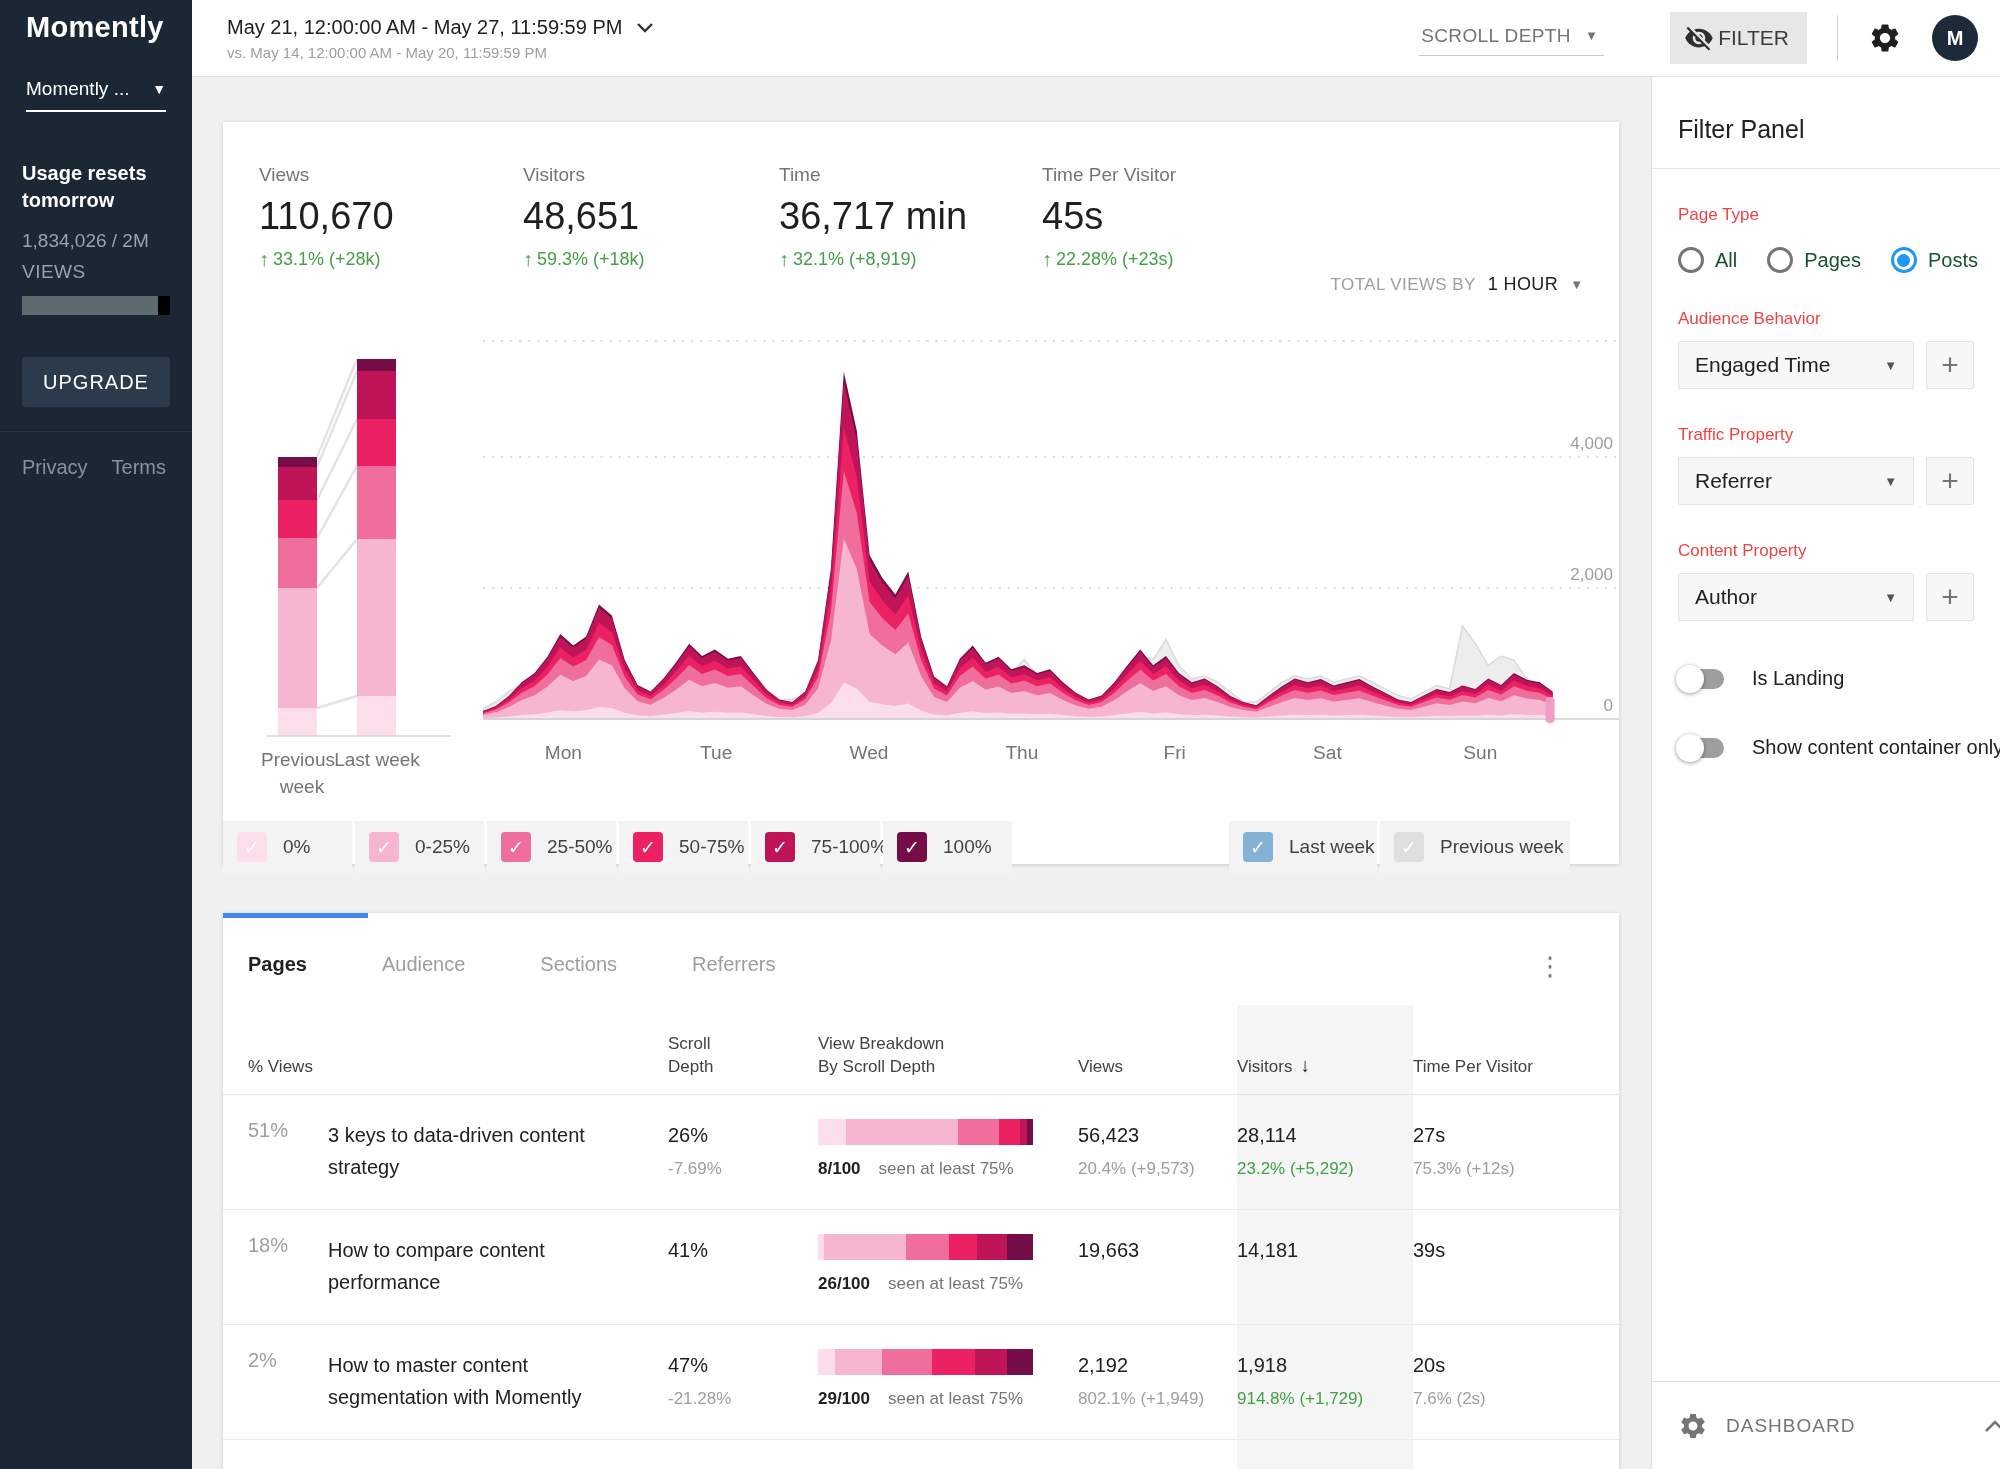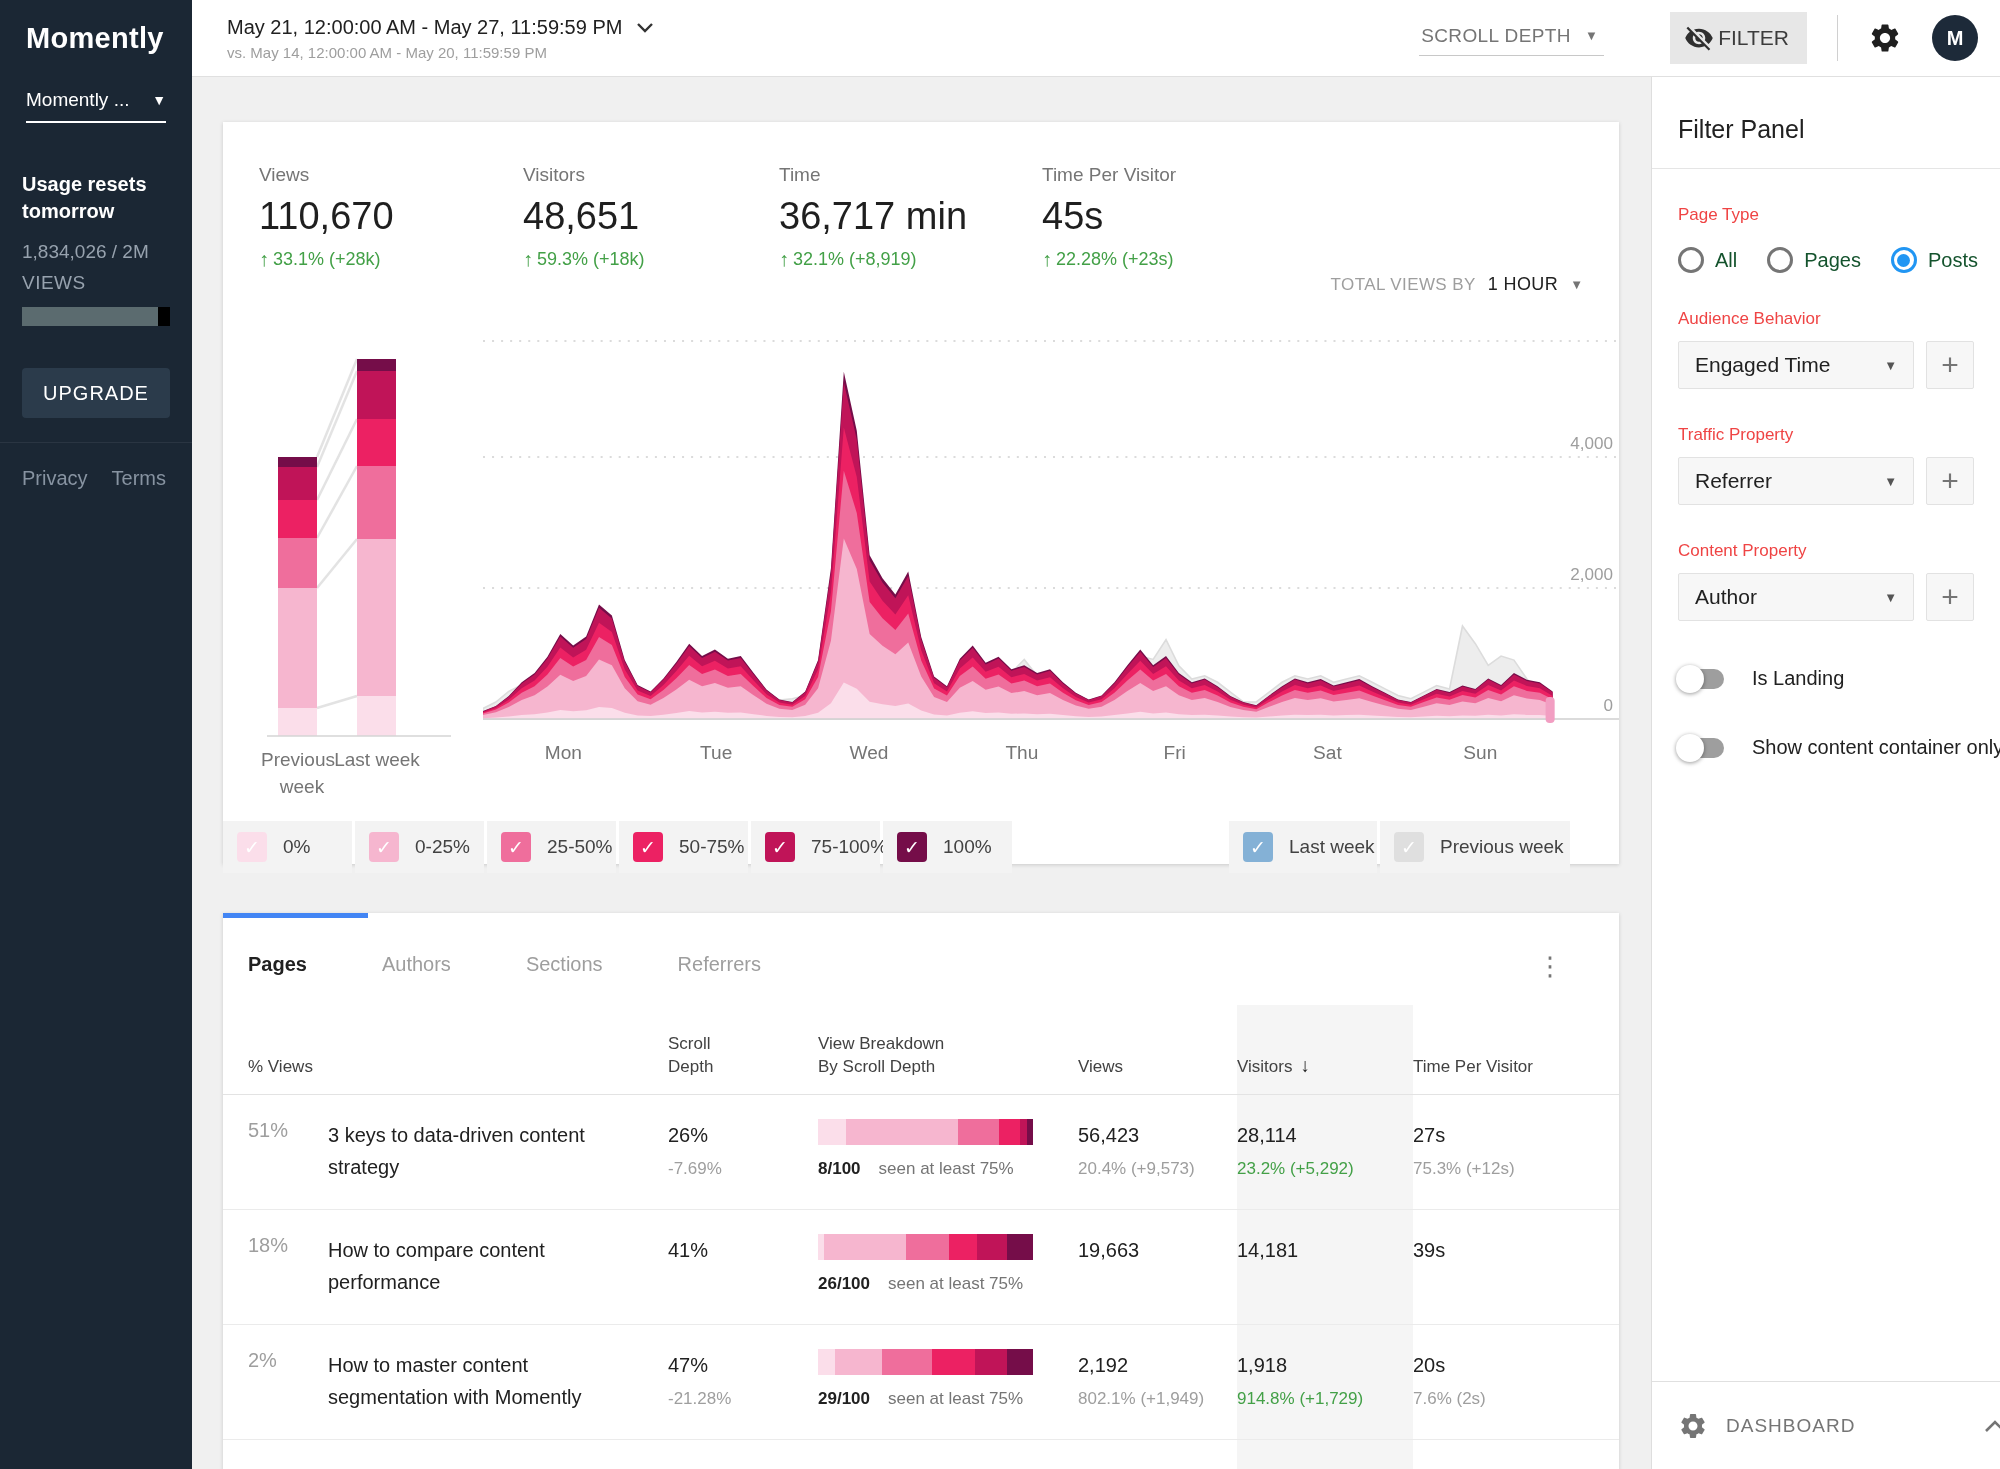--- a/index.html
+++ b/index.html
@@ -2,21 +2,21 @@
 <html><head>
 <meta charset="utf-8">
 <style>
   * { margin:0; padding:0; box-sizing:border-box; }
   html,body { width:2000px; height:1469px; overflow:hidden; }
   body { font-family:"Liberation Sans", sans-serif; background:#f0f0f0; color:#212121; }
   .app { display:flex; width:2000px; height:1469px; }
 
   
   .sidebar { width:192px; background:#1b2734; display:flex; flex-direction:column; flex:none; }
-  .logo { color:#fff; font-size:29px; font-weight:700; padding:22px 0 0 26px; letter-spacing:.3px; }
+  .logo { color:#fff; font-size:29px; font-weight:700; padding:11px 0 0 26px; letter-spacing:.3px; }
   .account-select { margin:34px 26px 24px 26px; padding-bottom:10px; border-bottom:2px solid #fff;
     color:#fff; font-size:19px; display:flex; align-items:center; justify-content:space-between; cursor:pointer; }
   .account-caret { color:#fff; font-size:14px; }
   .nav-section { flex:1; background:#0a0f15; padding-top:2px; }
   .nav-item { height:60px; display:flex; align-items:center; padding-left:26px; color:#fff;
     font-size:18px; font-weight:600; letter-spacing:.6px; cursor:pointer; }
   .nav-item.active { background:#0e141b; border-left:7px solid #4a90e2; padding-left:19px; }
   .usage-block { background:#1b2734; padding:24px 22px 0 22px; }
   .usage-title { color:#fff; font-size:20px; font-weight:700; line-height:27px; width:130px; }
   .usage-count { color:#97a2ae; font-size:19px; margin-top:16px; }
@@ -328,21 +328,21 @@
               </div>
               <div style="width: 46px;"></div>
             </div>
         </section>
 
         <section class="card table-card">
           <div class="tabs-row">
             <div class="tab-indicator"></div>
             <span id="tabs-holder" style="display:flex">
                 <span class="tab active">Pages</span>
-                <span class="tab">Authors</span>
+                <span class="tab">Audience</span>
                 <span class="tab">Sections</span>
                 <span class="tab">Referrers</span>
               </span>
             <span class="kebab">⋮</span>
           </div>
           <div class="tgrid thead" id="table-head">
               <div class="hcell">
                 <div>% Views</div>
               </div>
               <div class="hcell">

